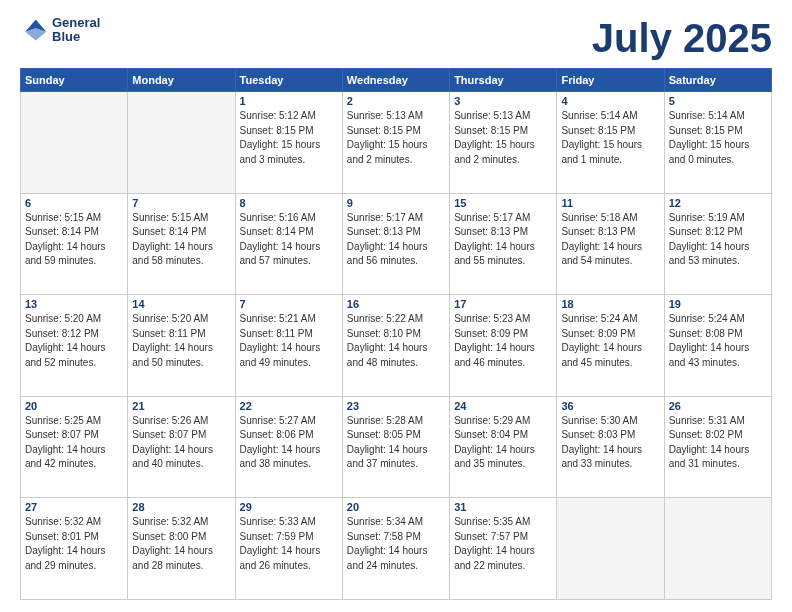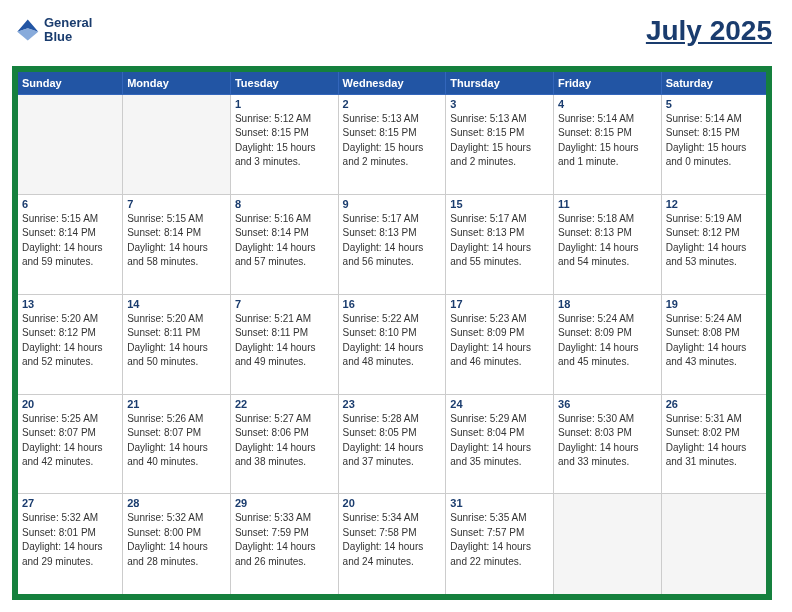--- a/index.html
+++ b/index.html
@@ -6,21 +6,21 @@
     body {
       width: 792px;
       height: 612px;
       font-family: Arial, sans-serif;
       background: #fff;
       overflow: hidden;
     }
     .page {
       width: 792px;
       height: 612px;
-      padding: 16px 20px 12px 12px;
+      padding: 16px 20px 12px 20px;
       display: flex;
       flex-direction: column;
     }
     .header {
       display: flex;
       justify-content: space-between;
       align-items: flex-start;
       margin-bottom: 8px;
     }
     .logo {
@@ -35,37 +35,35 @@
       line-height: 1.1;
     }
     .logo-icon {
       width: 28px;
       height: 28px;
     }
     .title-block {
       text-align: right;
     }
     .month-title {
-      font-size: 28px;
+      font-size: 40px;
       font-weight: bold;
       color: #1a3c6e;
       line-height: 1.1;
-      text-decoration: underline;
     }
     .subtitle {
       font-size: 13px;
       color: #333;
     }
     .calendar {
-      border: 6px solid #15803d;
+      border: 1px solid #15803d;
       border-collapse: collapse;
       width: 100%;
       flex: 1;
       table-layout: fixed;
-      margin-top: 11px;
     }
     .calendar th {
       background: #2255a4;
       color: #fff;
       font-size: 11px;
       font-weight: bold;
       padding: 5px 4px;
       text-align: left;
       border: 1px solid #3366bb;
     }

